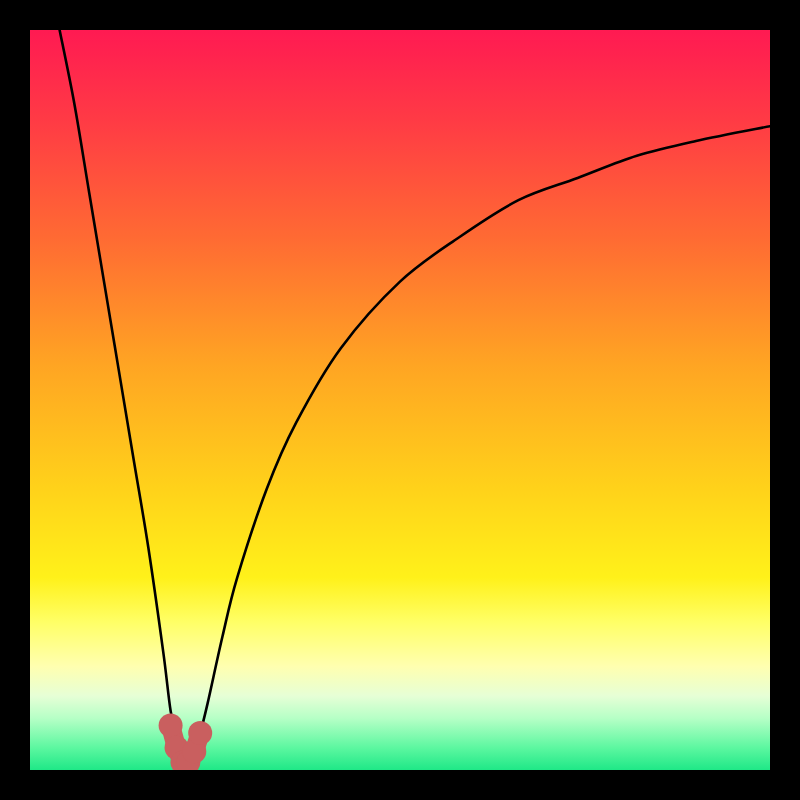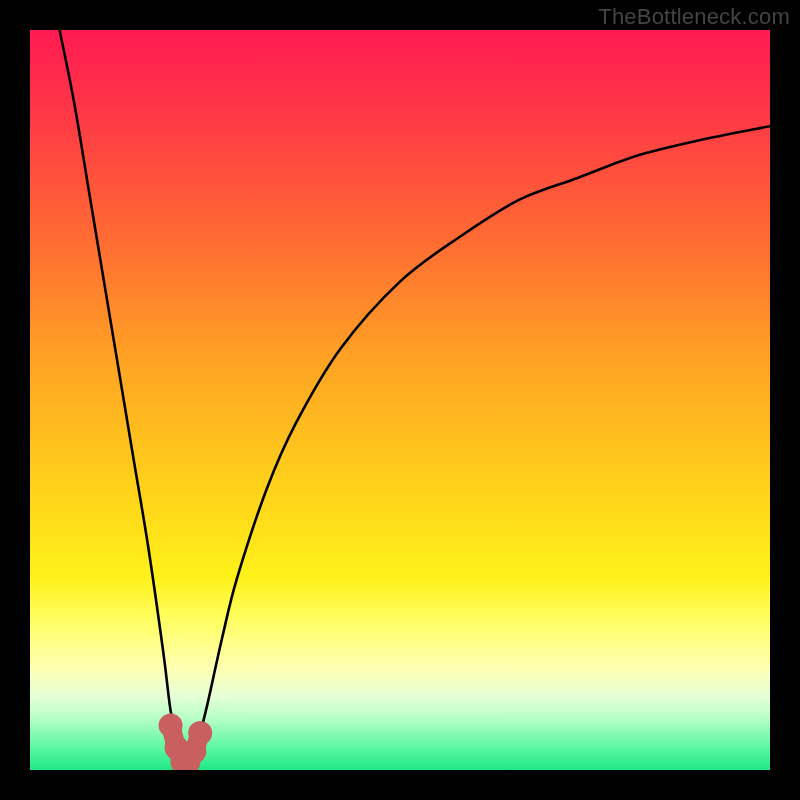--- a/index.html
+++ b/index.html
@@ -48,21 +48,20 @@
     top: 0;
     width: 740px;
     height: 740px;
     z-index: 10;
   }
 </style>
 </head>
 <body>
 
 <div class="frame">
-  <div class="watermark">TheBottleneck.com</div>
   <div class="plot">
     <svg class="gradient-bg" viewBox="0 0 740 740" preserveAspectRatio="none">
       <defs>
         <linearGradient id="bg-grad" x1="0" y1="0" x2="0" y2="1">
             <stop offset="0%" stop-color="#ff1a52"></stop>
             <stop offset="12%" stop-color="#ff3a45"></stop>
             <stop offset="28.000000000000004%" stop-color="#ff6a33"></stop>
             <stop offset="45%" stop-color="#ffa423"></stop>
             <stop offset="62%" stop-color="#ffd21a"></stop>
             <stop offset="74%" stop-color="#fff11a"></stop>

